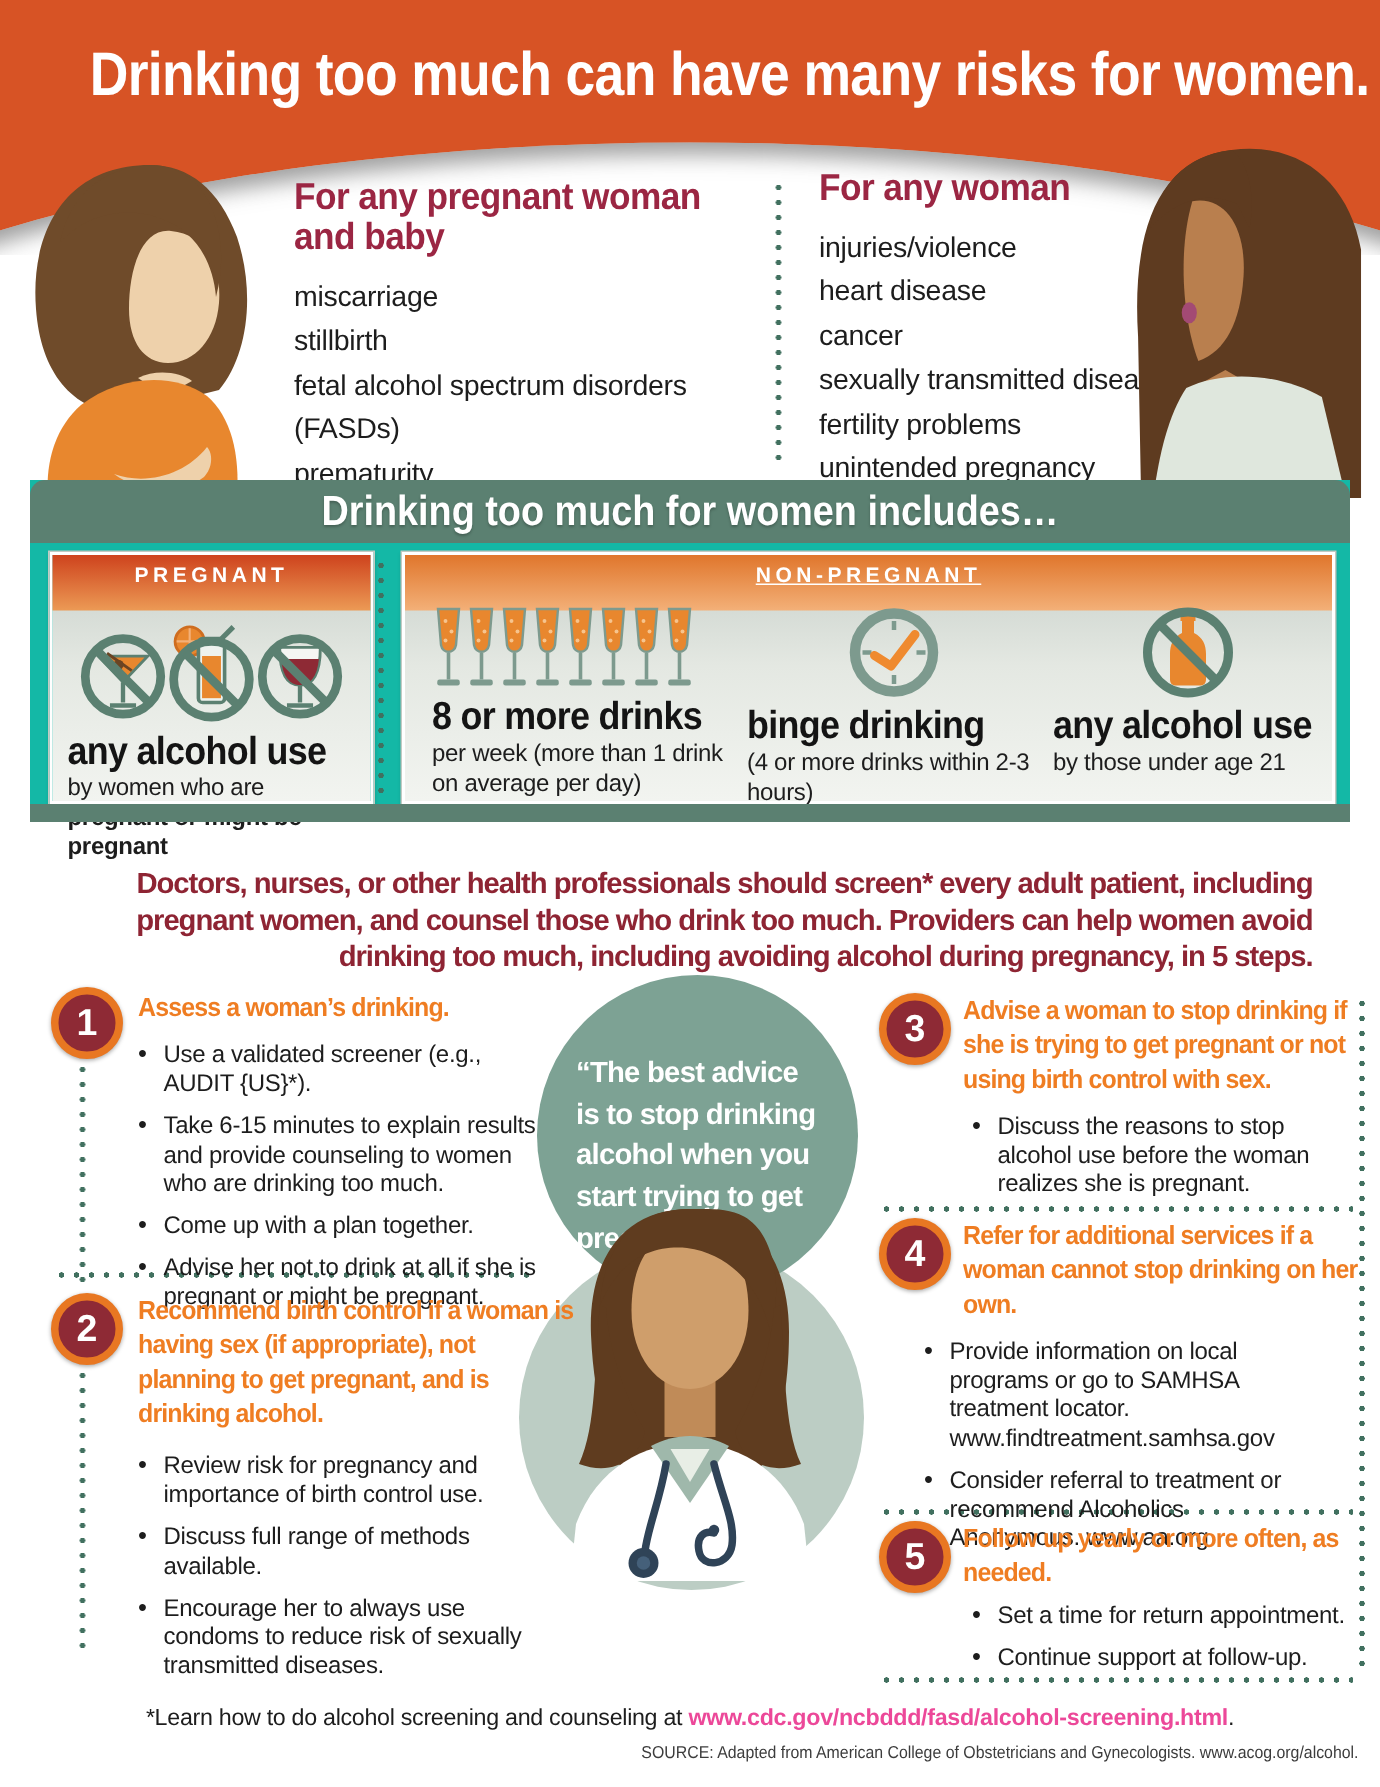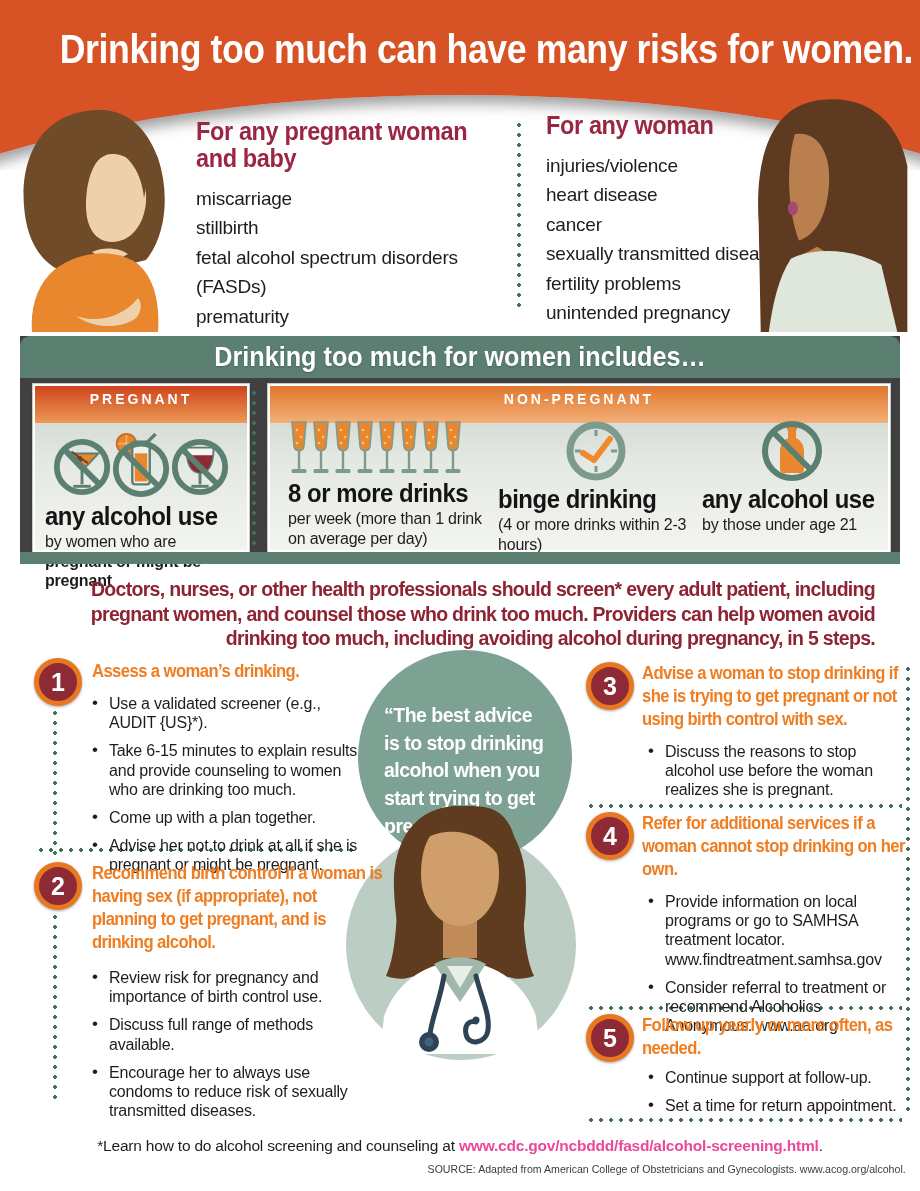--- a/index.html
+++ b/index.html
@@ -23,33 +23,33 @@
   .col1{position:absolute;left:196px;top:20px;width:330px;}
   .col2{position:absolute;left:546px;top:14px;width:260px;}
 
   
   .vdots{position:absolute;width:4px;background-image:radial-gradient(circle,#41705f 1.7px,transparent 1.9px);
          background-size:4px 10px;background-repeat:repeat-y;background-position:center 0;}
   .hdots{position:absolute;height:4px;background-image:radial-gradient(circle,#41705f 1.7px,transparent 1.9px);
          background-size:10px 4px;background-repeat:repeat-x;background-position:0 center;}
 
   
-  .includes{position:absolute;top:336px;left:20px;width:880px;height:228px;background:#404040;}
+  .includes{position:absolute;top:320px;left:20px;width:880px;height:228px;background:#14b8a6;}
   .includes-banner{position:absolute;top:0;left:0;width:880px;height:42px;background:#5b8071;border-radius:10px 10px 0 0;
         color:#fff;font-size:28px;font-weight:bold;text-align:center;line-height:42px;
         text-shadow:0 1px 2px rgba(0,0,0,.25);}
   .includes-banner span{display:inline-block;transform:scaleX(.9);white-space:nowrap;}
   .teal-bar{position:absolute;bottom:0;left:0;width:880px;height:12px;background:#5b8071;}
   .subbox{position:absolute;top:48px;height:164px;border:2px solid #fff;outline:1px solid #c2cac2;
         background:linear-gradient(#c7cfc9 0%,#e4e8e2 45%,#f2f4f0 100%);box-shadow:0 1px 3px rgba(0,0,0,.25);}
   .preg-box{left:13px;width:212px;}
   .np-box{left:248px;width:618px;}
   .subhdr{height:37px;line-height:26px;text-align:center;color:#fff;font-size:14px;font-weight:bold;letter-spacing:3px;}
   .preg-hdr{background:linear-gradient(#ce431d,#ec9a55);}
-  .np-hdr{background:linear-gradient(#e0762c,#f3b078);}
+  .np-hdr{background:linear-gradient(#e0762c,#f3b078);text-decoration:underline;}
   .icon-row{display:flex;justify-content:center;align-items:flex-end;height:72px;margin-top:4px;}
   .headline{font-size:26px;font-weight:bold;color:#141414;white-space:nowrap;transform:scaleX(.92);
         transform-origin:left;letter-spacing:-.5px;}
   .subtext{font-size:16px;line-height:1.22;color:#1d1d1d;letter-spacing:-.2px;}
   .preg-text{padding-left:10px;margin-top:2px;}
   .np-group{position:absolute;top:32px;}
   .g1{left:18px;width:205px;}
   .g2{left:228px;width:195px;}
   .g3{left:432px;width:180px;}
   .glass-row{display:flex;align-items:flex-end;height:60px;}
@@ -336,31 +336,31 @@
 
     <div class="badge" style="left:586px;top:12px;">3</div>
     <h3 class="step-title" style="left:642px;top:12px;width:300px;">Advise a woman to stop drinking if she is trying to get pregnant or not using birth control with sex.</h3>
     <ul class="bullets" style="left:648px;top:92px;width:252px;">
         <li>Discuss the reasons to stop alcohol use before the woman realizes she is pregnant.</li>
       </ul>
     <div class="hdots" style="left:586px;top:154px;width:316px;"></div>
 
     <div class="badge" style="left:586px;top:162px;">4</div>
     <h3 class="step-title" style="left:642px;top:162px;width:300px;">Refer for additional services if a woman cannot stop drinking on her own.</h3>
-    <ul class="bullets" style="left:648px;top:242px;width:258px;">
+    <ul class="bullets" style="left:616px;top:242px;width:258px;">
         <li>Provide information on local programs or go to SAMHSA treatment locator. www.findtreatment.samhsa.gov</li>
         <li>Consider referral to treatment or recommend Alcoholics Anonymous. www.aa.org</li>
       </ul>
     <div class="hdots" style="left:586px;top:356px;width:316px;"></div>
 
     <div class="badge" style="left:586px;top:364px;">5</div>
     <h3 class="step-title" style="left:642px;top:364px;width:300px;">Follow up yearly or more often, as needed.</h3>
     <ul class="bullets" style="left:648px;top:418px;width:258px;">
+        <li>Set a time for return appointment.</li>
         <li>Continue support at follow-up.</li>
-        <li>Set a time for return appointment.</li>
       </ul>
     <div class="hdots" style="left:586px;top:468px;width:316px;"></div>
 
     <div class="vdots" style="left:906px;top:14px;height:452px;"></div>
   </section>
 
   <p class="footnote"><span>*Learn how to do alcohol screening and counseling at </span><a href="#" class="link">www.cdc.gov/ncbddd/fasd/alcohol-screening.html</a><span>.</span></p>
   <p class="source">SOURCE: Adapted from American College of Obstetricians and Gynecologists. www.acog.org/alcohol.</p>
 
 </div>

